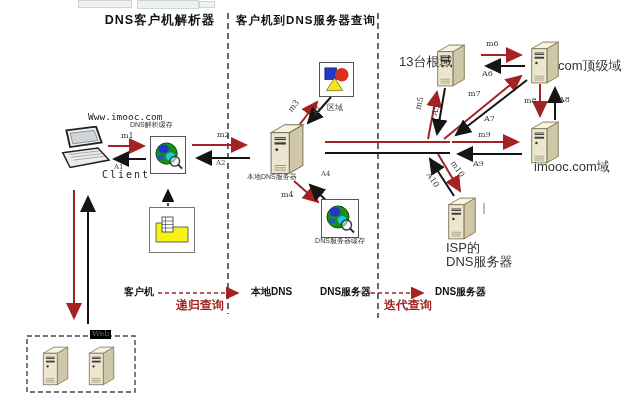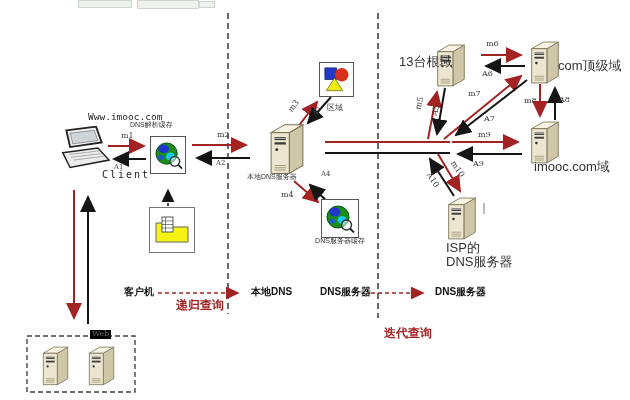--- a/index.html
+++ b/index.html
@@ -192,20 +192,22 @@
     <svg width="35" height="47">
         <use href="#sym-server" width="35" height="47"></use>
       </svg>
   </div>
   <div class="layer" style="left:84px;top:342px;">
     <svg width="35" height="47">
         <use href="#sym-server" width="35" height="47"></use>
       </svg>
   </div>
 
+  <div class="lbl hdr" style="left:95px;top:14px;width:130px;text-align:center;">DNS客户机解析器</div>
+  <div class="lbl hdr" style="left:236px;top:14px;width:140px;text-align:center;font-size:11.5px;">客户机到DNS服务器查询</div>
 
   <div class="lbl mono" style="left:56px;top:112px;font-size:9.5px;">Www.imooc.com</div>
   <div class="lbl mono" style="left:70px;top:169px;font-size:10px;letter-spacing:2px;">Client</div>
   <div class="lbl node-lbl" style="left:130px;top:121px;width:74px;font-size:7px;">DNS解析缓存</div>
   <div class="lbl node-lbl" style="left:247px;top:173px;font-size:7px;">本地DNS服务器</div>
   <div class="lbl node-lbl" style="left:327px;top:104px;font-size:8px;text-align:right;">区域</div>
   <div class="lbl node-lbl" style="left:308px;top:237px;width:64px;font-size:7px;text-align:center;">DNS服务器缓存</div>
   <div class="lbl node-lbl" style="left:399px;top:55px;">13台根域</div>
   <div class="lbl node-lbl" style="left:558px;top:59px;">com顶级域</div>
   <div class="lbl node-lbl" style="left:534px;top:160px;">imooc.com域</div>
@@ -233,16 +235,16 @@
   <div class="lbl edge-lbl" style="left:559px;top:96px;">A8</div>
   <div class="lbl edge-lbl" style="left:478px;top:131px;">m9</div>
   <div class="lbl edge-lbl" style="left:473px;top:160px;">A9</div>
   <div class="lbl edge-lbl rot" style="left:448px;top:165px;transform:rotate(56deg);">m10</div>
   <div class="lbl edge-lbl rot" style="left:424px;top:176px;transform:rotate(56deg);">A10</div>
 
   <div class="lbl legend-lbl" style="left:124px;top:286px;">客户机</div>
   <div class="lbl legend-red" style="left:176px;top:299px;">递归查询</div>
   <div class="lbl legend-lbl" style="left:251px;top:286px;">本地DNS</div>
   <div class="lbl legend-lbl" style="left:320px;top:286px;">DNS服务器</div>
-  <div class="lbl legend-red" style="left:384px;top:299px;margin-top:28px;">迭代查询</div>
+  <div class="lbl legend-red" style="left:384px;top:299px;">迭代查询</div>
   <div class="lbl legend-lbl" style="left:435px;top:286px;">DNS服务器</div>
 
 </div>
 
 </body></html>

